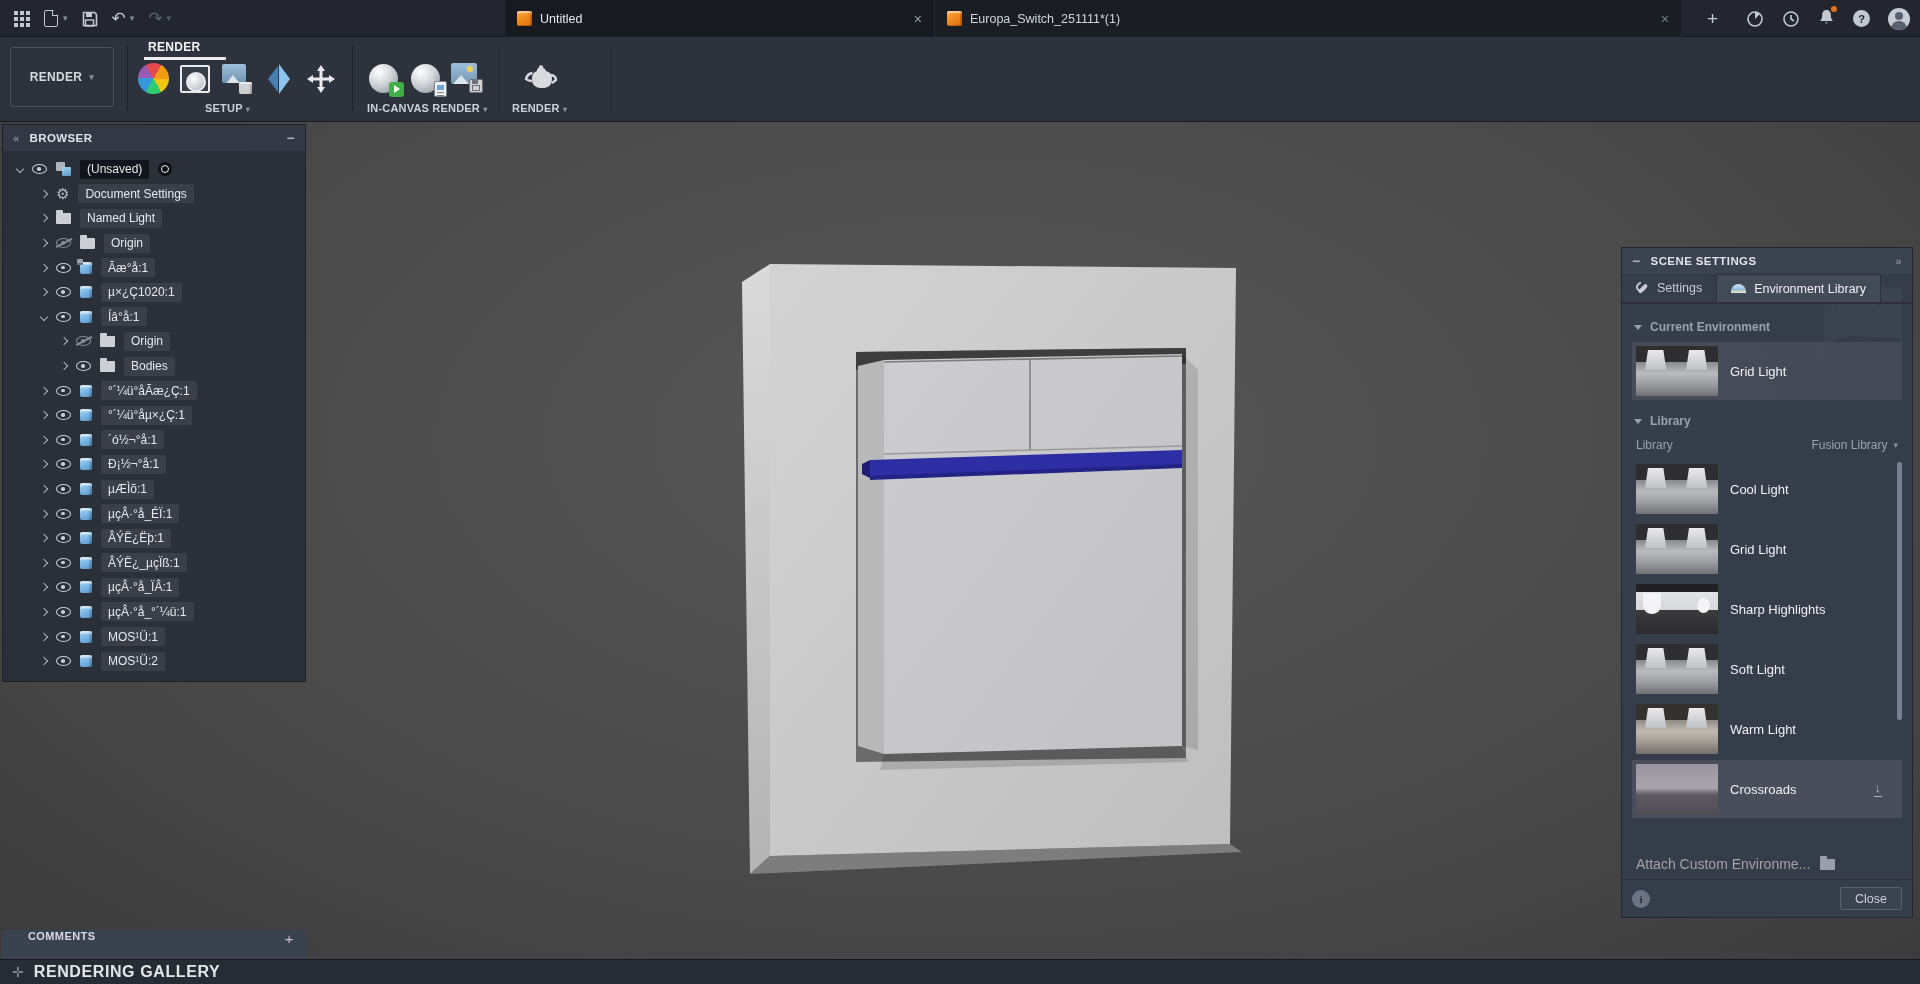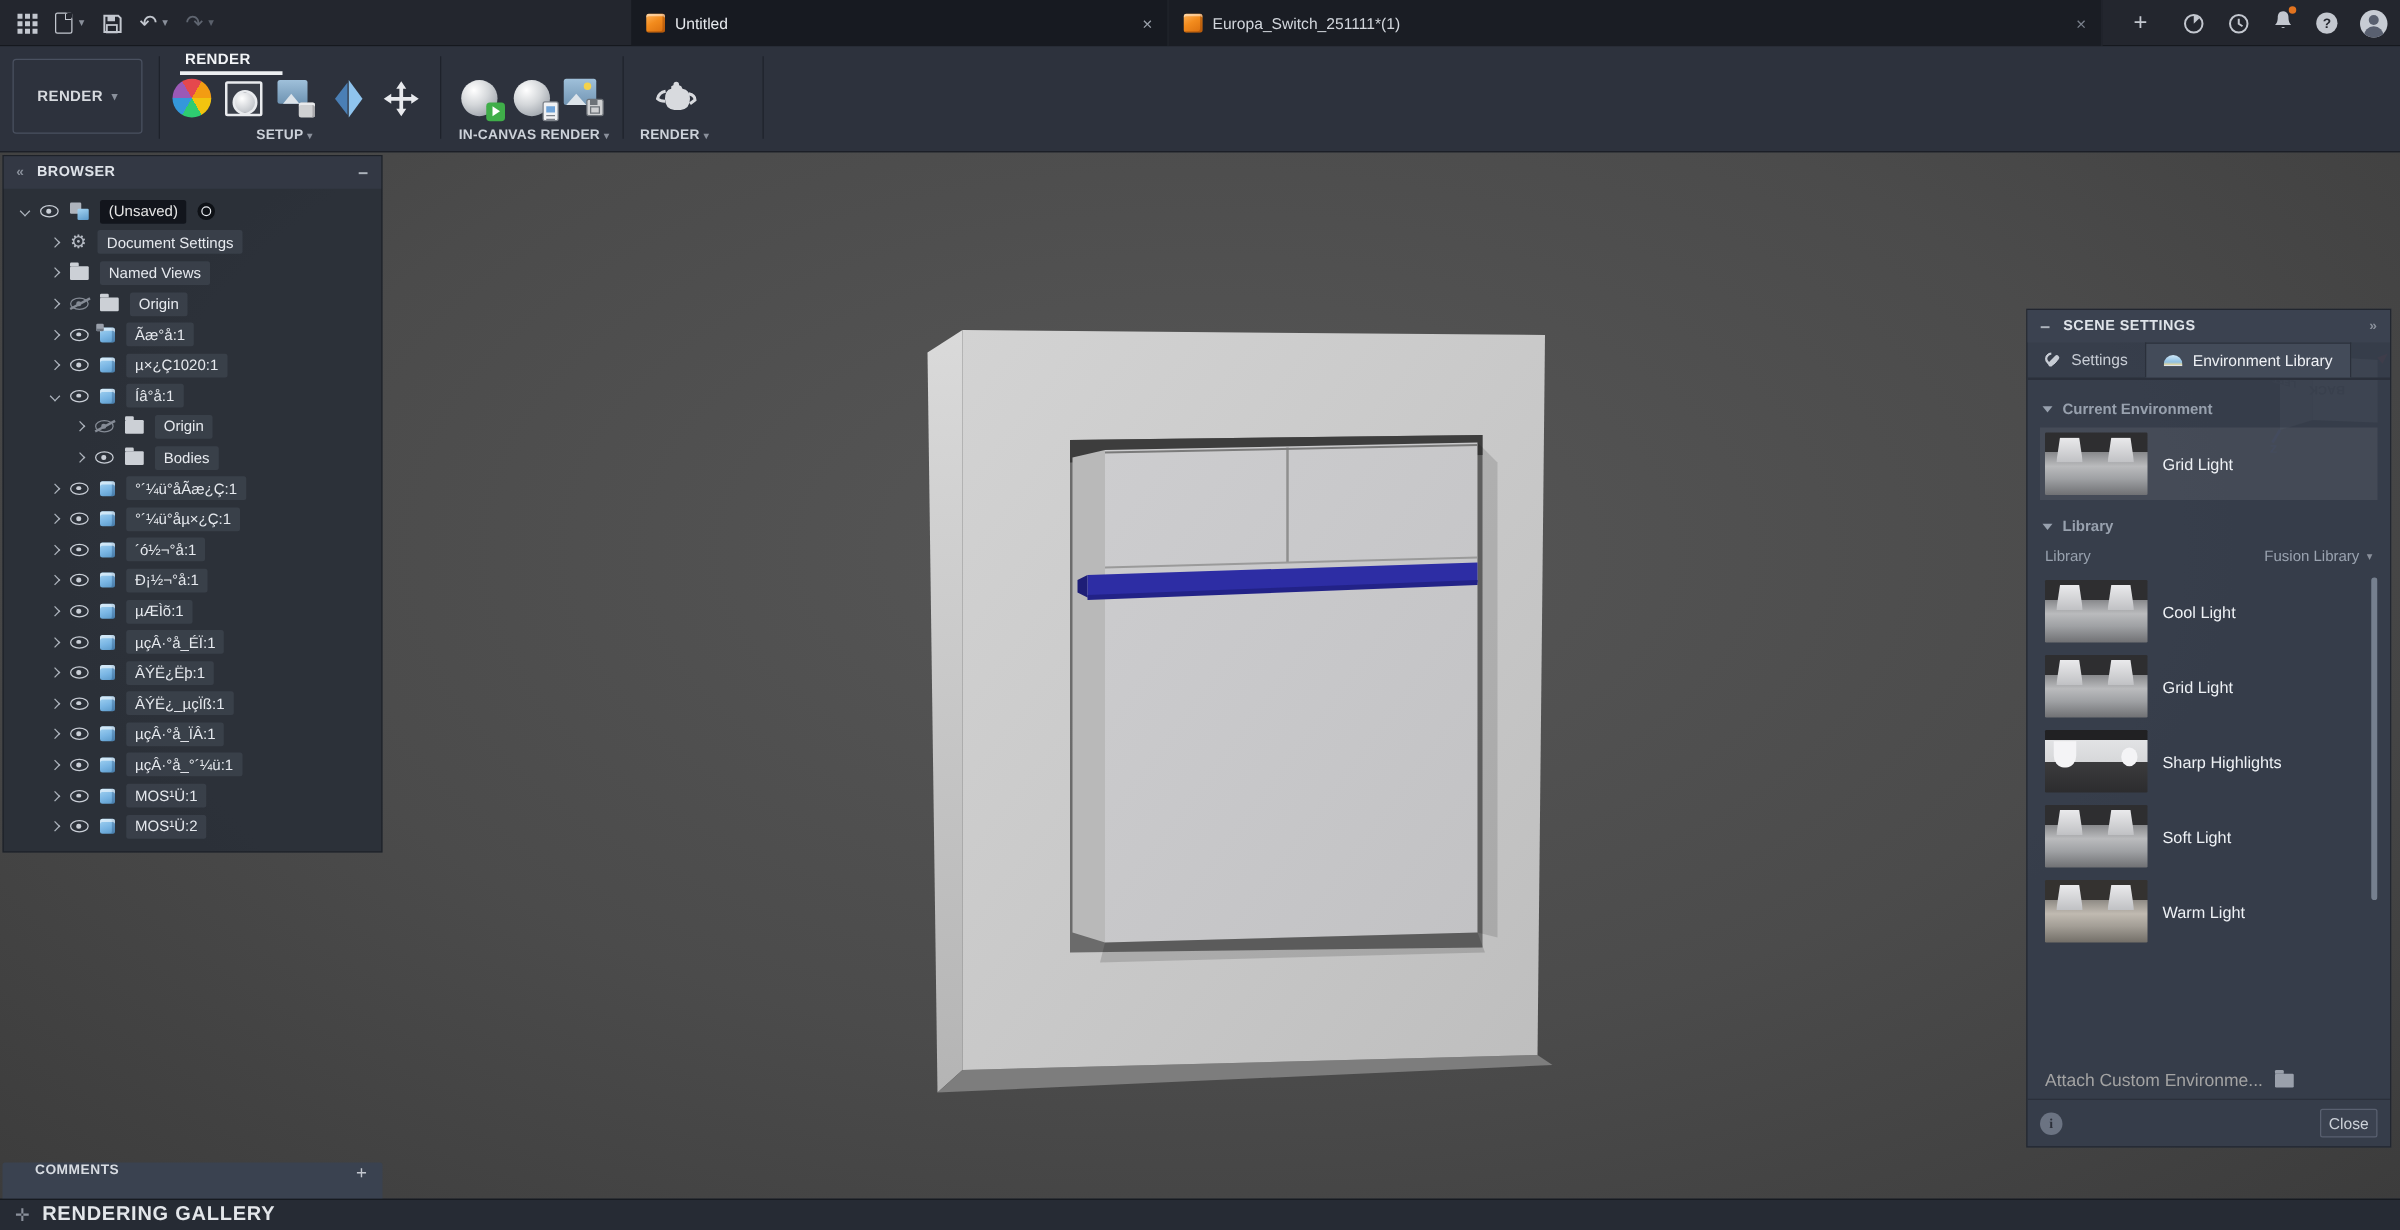--- a/index.html
+++ b/index.html
@@ -141,21 +141,21 @@
   .lib-headrow { display:flex; align-items:center; padding:2px 4px 8px 4px; }
   .lib-label { color:#98a1ae; font-size:12px; }
   .lib-drop { margin-left:auto; color:#9aa3b0; font-size:12px; display:flex; align-items:center; gap:6px; }
   .lib-list { position:relative; flex:1; overflow:hidden; display:flex; flex-direction:column; gap:2px; }
   .lib-scroll { position:absolute; right:0; top:2px; width:5px; height:258px; border-radius:2.5px; background:#76808f; }
   .dl-arrow { margin-left:auto; margin-right:14px; color:#aeb4bd; font-size:13px; border-bottom:1.6px solid #aeb4bd; line-height:1.1; padding:0 1px; }
   .attach-row { display:flex; align-items:center; gap:10px; padding:7px 4px; color:#a3a3a3; font-size:14px; }
   .attach-row .folder { background:#9aa0ab; } .attach-row .folder::before { background:#9aa0ab; }
   .sp-footer { border-top:1px solid #2b303b; height:38px; display:flex; align-items:center; padding:0 10px; }
   .info-ic { width:18px; height:18px; border-radius:50%; background:#6b7382; color:#2c303a; font-size:11px; font-weight:bold; display:flex; align-items:center; justify-content:center; font-family:"Liberation Serif", serif; }
-  .close-btn { margin-left:auto; width:46px; height:23px; border:1px solid #596070; border-radius:2px; background:rgba(70,77,92,.35); color:#ccd1d8; font-size:12.5px; display:flex; align-items:center; justify-content:center; }
+  .close-btn { margin-left:auto; width:62px; height:23px; border:1px solid #596070; border-radius:2px; background:rgba(70,77,92,.35); color:#ccd1d8; font-size:12.5px; display:flex; align-items:center; justify-content:center; }
 
   
   #comments { position:absolute; left:2px; top:930px; width:304px; height:44px; background:#3a4250; border-radius:2px; display:flex; align-items:flex-start; padding:0 12px 0 26px; color:#d7dbe1; font-size:11px; font-weight:bold; letter-spacing:.4px; }
   #comments .plus { margin-left:auto; color:#c3c7cf; font-size:15px; font-weight:normal; }
   #statusbar { position:absolute; left:0; top:959px; width:1920px; height:25px; background:#262b34; border-top:1px solid #161a20; display:flex; align-items:center; padding:0 10px; }
   .sb-ic { color:#8a909b; font-size:14px; margin:0 10px 0 2px; }
   .sb-label { color:#e3e6ea; font-size:16px; font-weight:bold; letter-spacing:.6px; }
 </style>
 </head>
 <body>
@@ -370,21 +370,21 @@
 
       <div class="trow d1">
         <span class="chev"></span>
         <span class="gear">⚙</span>
         <span class="tlabel">Document Settings</span>
       </div>
 
       <div class="trow d1">
         <span class="chev"></span>
         <span class="folder"></span>
-        <span class="tlabel">Named Views</span>
+        <span class="tlabel">Named Light</span>
       </div>
 
       <div class="trow d1">
         <span class="chev"></span>
         <span class="eye off"></span>
         <span class="folder"></span>
         <span class="tlabel">Origin</span>
       </div>
 
       <div class="trow d1">
@@ -563,20 +563,25 @@
           <span class="env-name">Sharp Highlights</span>
         </div>
         <div class="env-row">
           <span class="thumb"></span>
           <span class="env-name">Soft Light</span>
         </div>
         <div class="env-row">
           <span class="thumb warm"></span>
           <span class="env-name">Warm Light</span>
         </div>
+        <div class="env-row sel">
+          <span class="thumb crossroads"></span>
+          <span class="env-name">Crossroads</span>
+          <span class="dl-arrow">↓</span>
+        </div>
         <div class="lib-scroll"></div>
       </div>
 
       <div class="attach-row">
         <span>Attach Custom Environme...</span>
         <span class="folder"></span>
       </div>
     </div>
 
     <div class="sp-footer">

